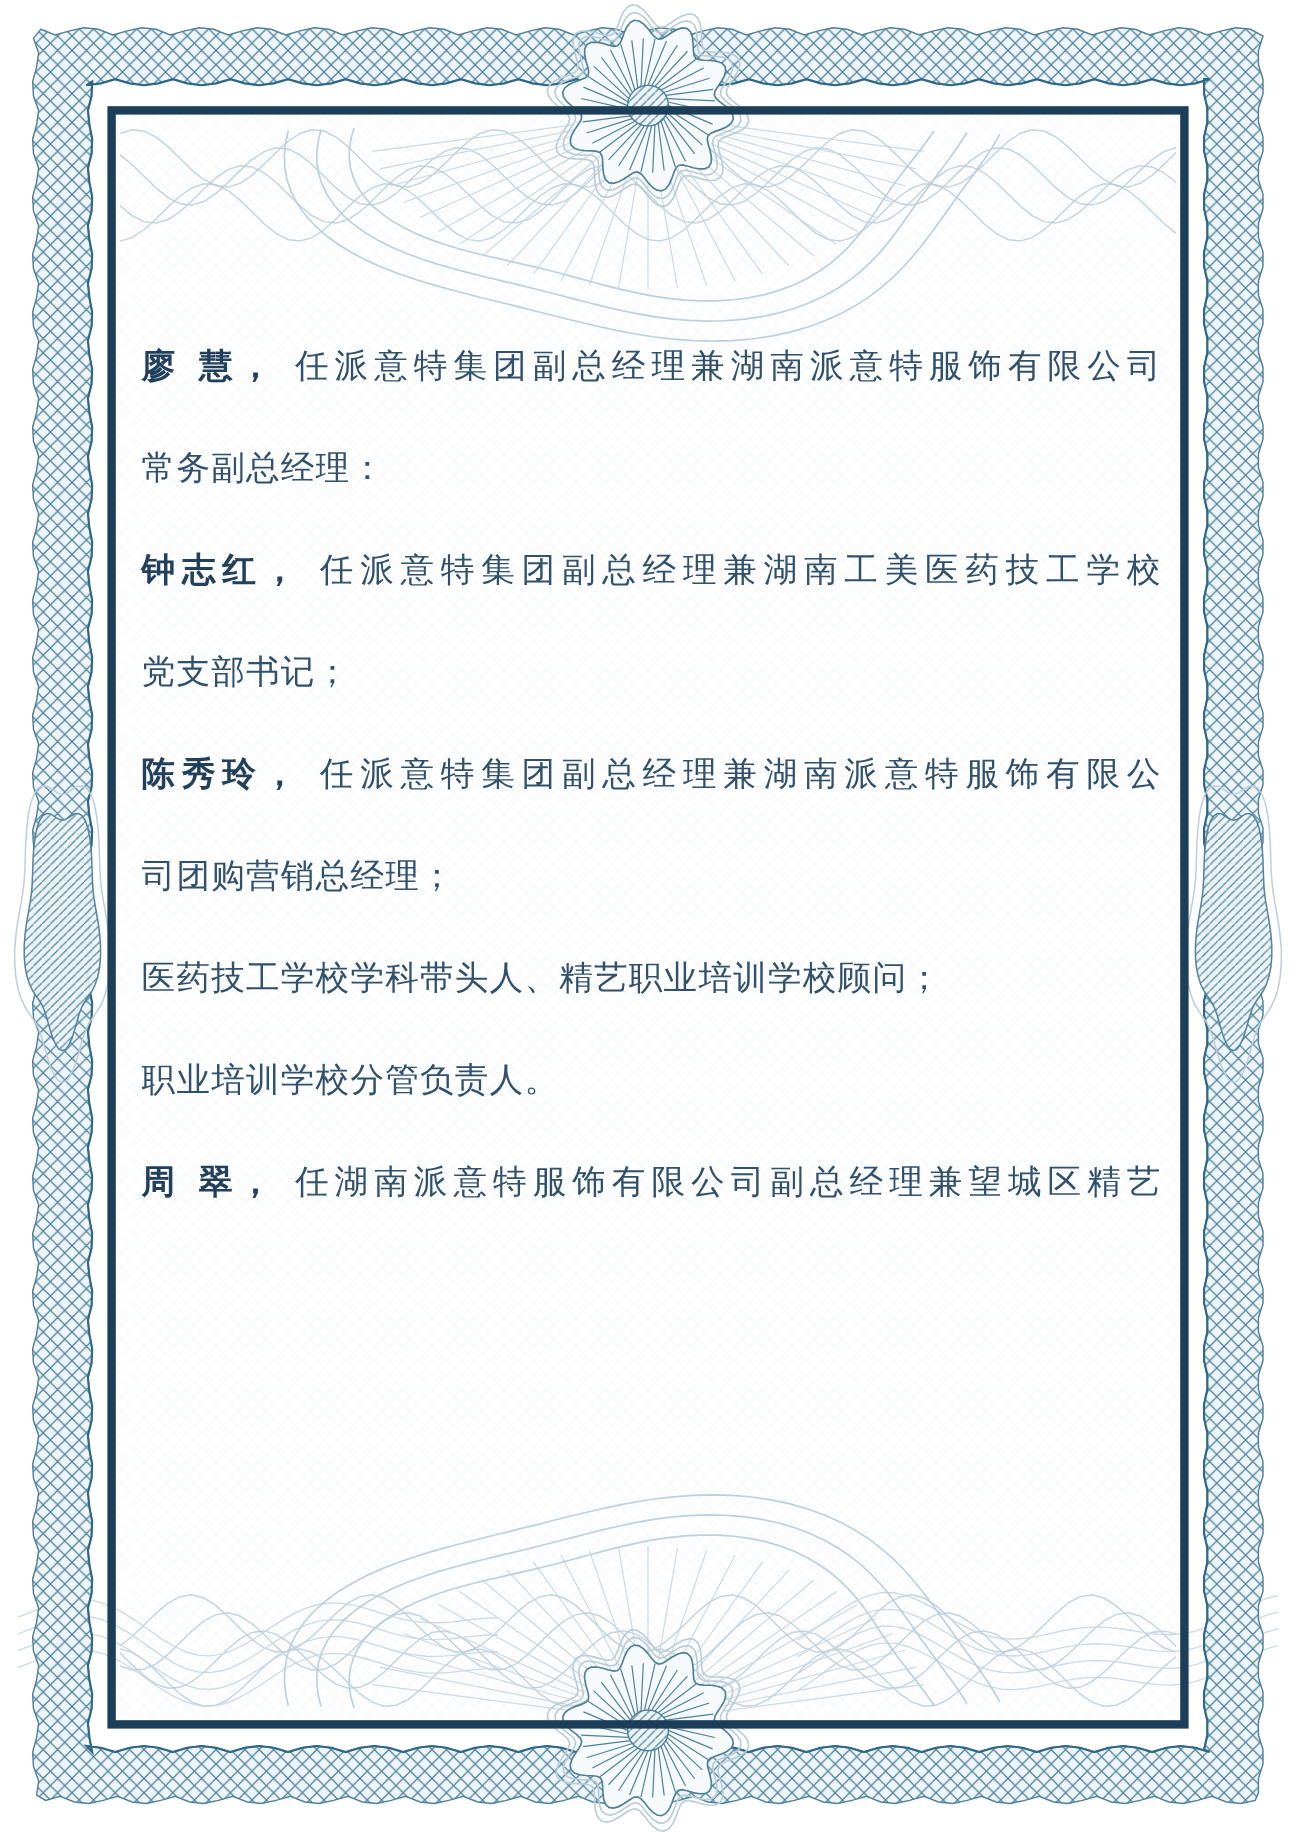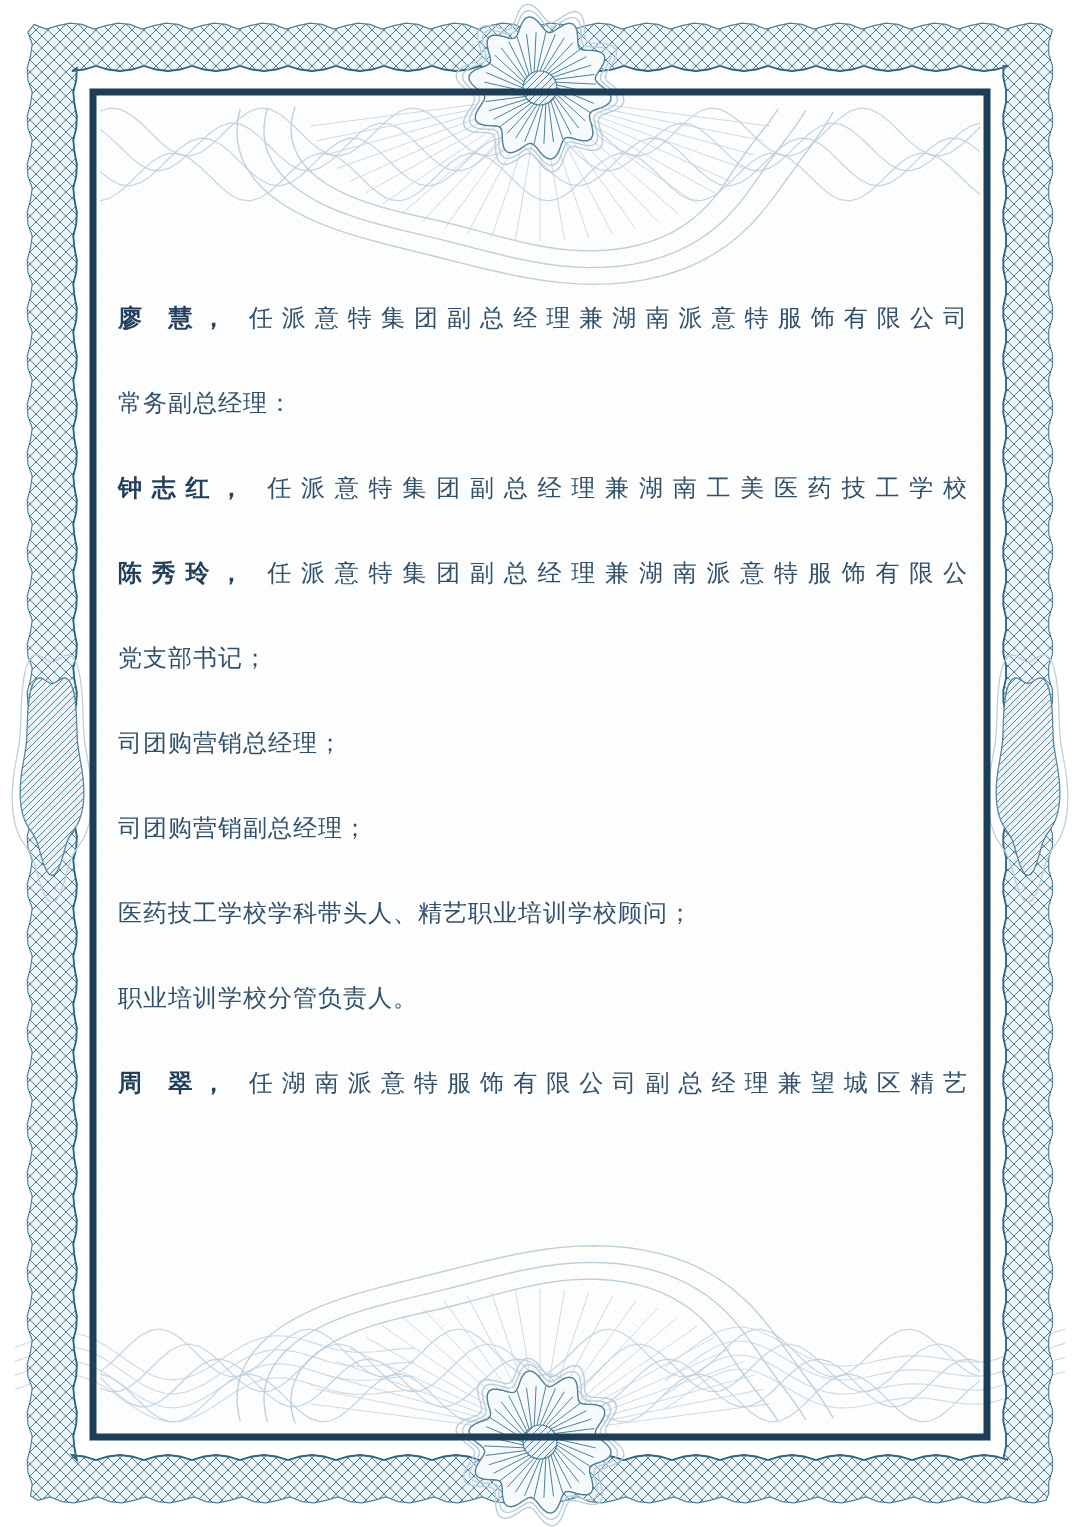--- a/index.html
+++ b/index.html
@@ -6,23 +6,23 @@
   .page{
     position:relative;
     width:1080px;height:1527px;
     background:#ffffff;
     overflow:hidden;
     font-family:"DejaVu Sans",sans-serif;
   }
   #decor{position:absolute;left:0;top:0;width:1080px;height:1527px;}
   .content{
     position:absolute;
-    left:118px;right:112px;top:276px;
+    left:118px;right:112px;top:262px;
     color:#31506c;
-    font-size:24px;
+    font-size:28px;
     line-height:85px;
     letter-spacing:1px;
   }
   .line{
     text-align:justify;
     text-align-last:justify;
     white-space:nowrap;
   }
   .line.last{
     text-align:center;
@@ -220,31 +220,28 @@
   <div class="content">
     <div class="line">
       <span class="person-name">廖 慧，</span><span>任派意特集团副总经理兼湖南派意特服饰有限公司</span>
     </div>
     <div class="line last">
       <span>常务副总经理：</span>
     </div>
     <div class="line">
       <span class="person-name">钟志红，</span><span>任派意特集团副总经理兼湖南工美医药技工学校</span>
     </div>
+    <div class="line last">
+      <span>党支部书记；</span>
+    </div>
     <div class="line">
       <span class="person-name">陈秀玲，</span><span>任派意特集团副总经理兼湖南派意特服饰有限公</span>
     </div>
     <div class="line last">
-      <span>党支部书记；</span>
-    </div>
-    <div class="line last">
       <span>司团购营销总经理；</span>
-    </div>
-    <div class="line last">
-      <span>司团购营销副总经理；</span>
     </div>
     <div class="line last">
       <span>医药技工学校学科带头人、精艺职业培训学校顾问；</span>
     </div>
     <div class="line last">
       <span>职业培训学校分管负责人。</span>
     </div>
     <div class="line">
       <span class="person-name">周 翠，</span><span>任湖南派意特服饰有限公司副总经理兼望城区精艺</span>
     </div>

